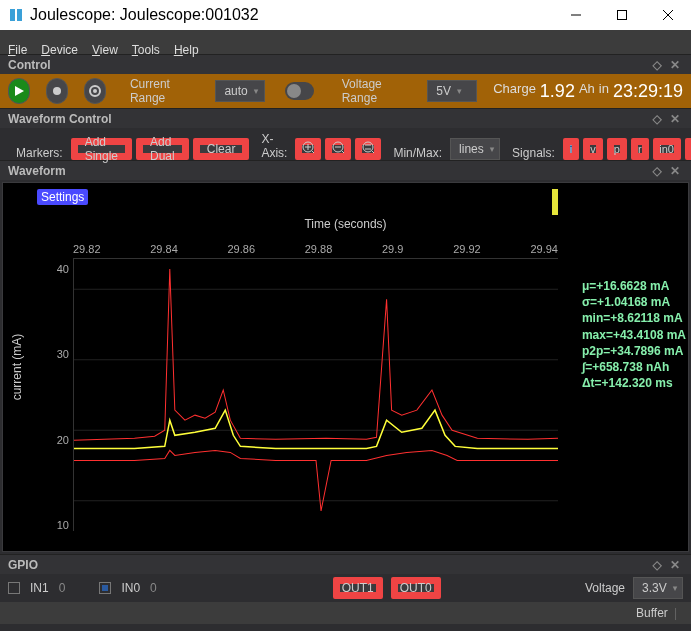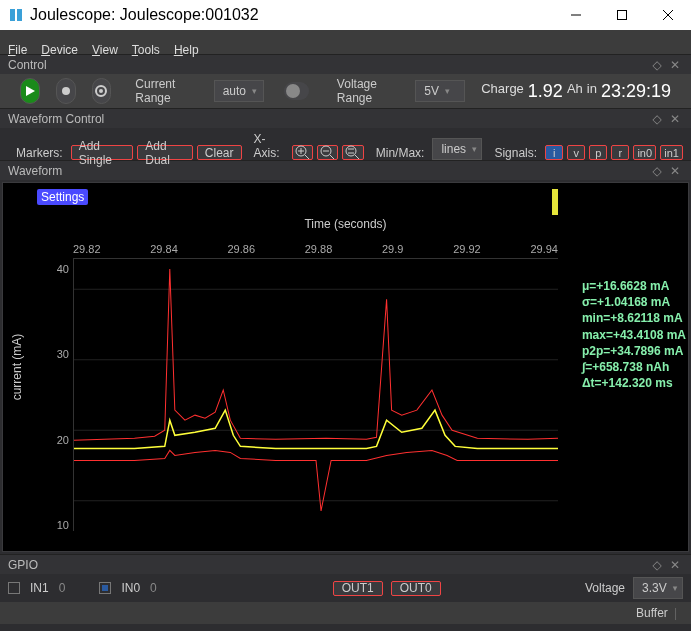--- a/index.html
+++ b/index.html
@@ -8,37 +8,37 @@
 .titlebar { background: #fff; height: 30px; display: flex; align-items: center; padding: 0 0 0 8px; color: #000; font-size: 16px; }
 .titlebar .logo { width: 16px; height: 16px; margin-right: 6px; display: inline-flex; }
 .titlebar .spacer { flex: 1; }
 .titlebar .winbtn { width: 46px; height: 30px; display: flex; align-items: center; justify-content: center; color: #000; }
 
 .menu { background: #3c3c3c; height: 24px; display: flex; align-items: center; padding: 0 8px; gap: 14px; color: #ddd; }
 .menu span { text-decoration: underline; text-decoration-color: transparent; margin-top: 16px; }
 .menu span:first-letter { text-decoration: underline; }
 .menu .u { text-decoration: underline; }
 
-.panel-hdr { background: #333336; height: 20px; display: flex; align-items: center; padding: 0 8px; color: #bbb; font-size: 12px; border-top: 1px solid #222; }
+.panel-hdr { background: #333336; height: 20px; display: flex; align-items: center; padding: 0 8px; color: #bbb; font-size: 12px; border-top: 1px solid #222; font-weight: bold; }
 .panel-hdr .spacer { flex: 1; }
 .panel-hdr .hdrbtn { width: 16px; text-align: center; color: #888; margin-left: 2px; }
 
-.control-row { background: #404040; height: 34px; display: flex; align-items: center; padding: 0 20px; gap: 16px; }
+.control-row { background: #a16207; height: 34px; display: flex; align-items: center; padding: 0 8px; gap: 16px; }
 .circ-btn { width: 26px; height: 26px; border-radius: 13px; display: flex; align-items: center; justify-content: center; background: #464649; border: 1px solid #555; }
 .circ-btn.play { background: #1a8a1a; }
 .lbl { margin: 0 4px 0 8px; }
 .combo { background: #464649; border: 1px solid #555; height: 22px; display: flex; align-items: center; padding: 0 4px 0 8px; min-width: 50px; }
 .combo .arrow { margin-left: 6px; color: #888; font-size: 9px; }
 .toggle { width: 34px; height: 18px; background: #464649; border-radius: 9px; position: relative; margin: 0 4px; }
 .toggle::after { content: ""; position: absolute; width: 14px; height: 14px; border-radius: 7px; background: #888; top: 2px; left: 2px; }
 .charge-block { margin-left: auto; color: #ddd; font-size: 13px; display: flex; align-items: flex-start; gap: 4px; }
 .charge-block .big { font-size: 18px; color: #fff; }
 
 .wf-ctrl-row { background: #2d2d30; height: 32px; display: flex; align-items: flex-end; padding: 0 8px; gap: 4px; }
-.btn { background: #3a3a3d; border: 1px solid #ef4444; height: 15px; padding: 0 7px; display: flex; align-items: center; border-radius: 2px; }
+.btn { background: #3a3a3d; border: 7px solid #ef4444; height: 22px; padding: 0 7px; display: flex; align-items: center; border-radius: 2px; }
 .icon-btn { width: 26px; justify-content: center; padding: 0; }
 .sig-btn { width: 22px; justify-content: center; padding: 0; font-size: 11px; }
 .sig-btn.active { background: #2a5aa0; }
 
 .waveform { background: #000; height: 370px; position: relative; margin: 2px; border: 1px solid #3a3a3d; }
 .settings-btn { position: absolute; top: 6px; left: 6px; background: #4a4aff; color: #fff; padding: 1px 4px; font-size: 12px; border-radius: 2px; margin-left: 28px; }
 .chart-title { position: absolute; top: 34px; left: 50%; transform: translateX(-50%); color: #ccc; }
 .yaxis-label { position: absolute; left: 14px; top: 50%; transform: translate(-50%, -50%) rotate(-90deg); white-space: nowrap; color: #ccc; }
 .xticks { position: absolute; top: 60px; left: 70px; right: 130px; height: 14px; display: flex; justify-content: space-between; color: #aaa; font-size: 11px; }
 .yticks { position: absolute; left: 40px; top: 80px; bottom: 20px; width: 26px; display: flex; flex-direction: column; justify-content: space-between; text-align: right; color: #aaa; font-size: 11px; }

